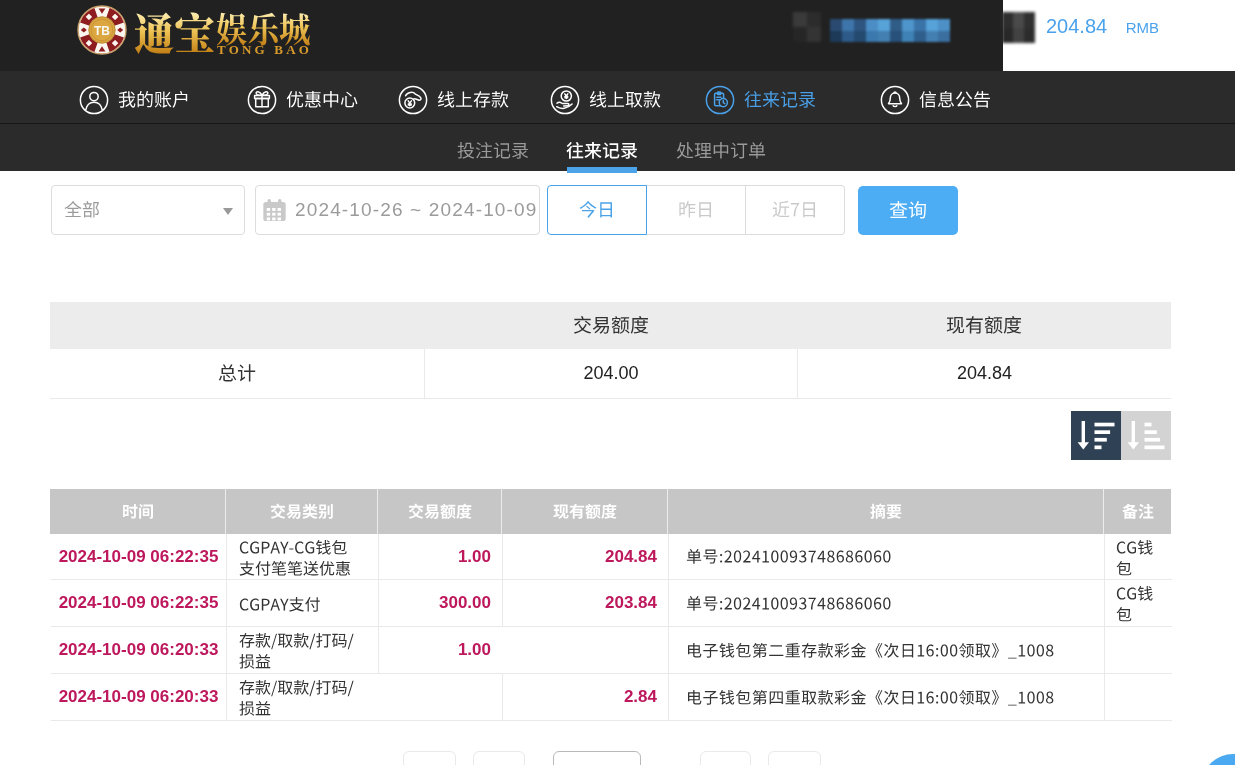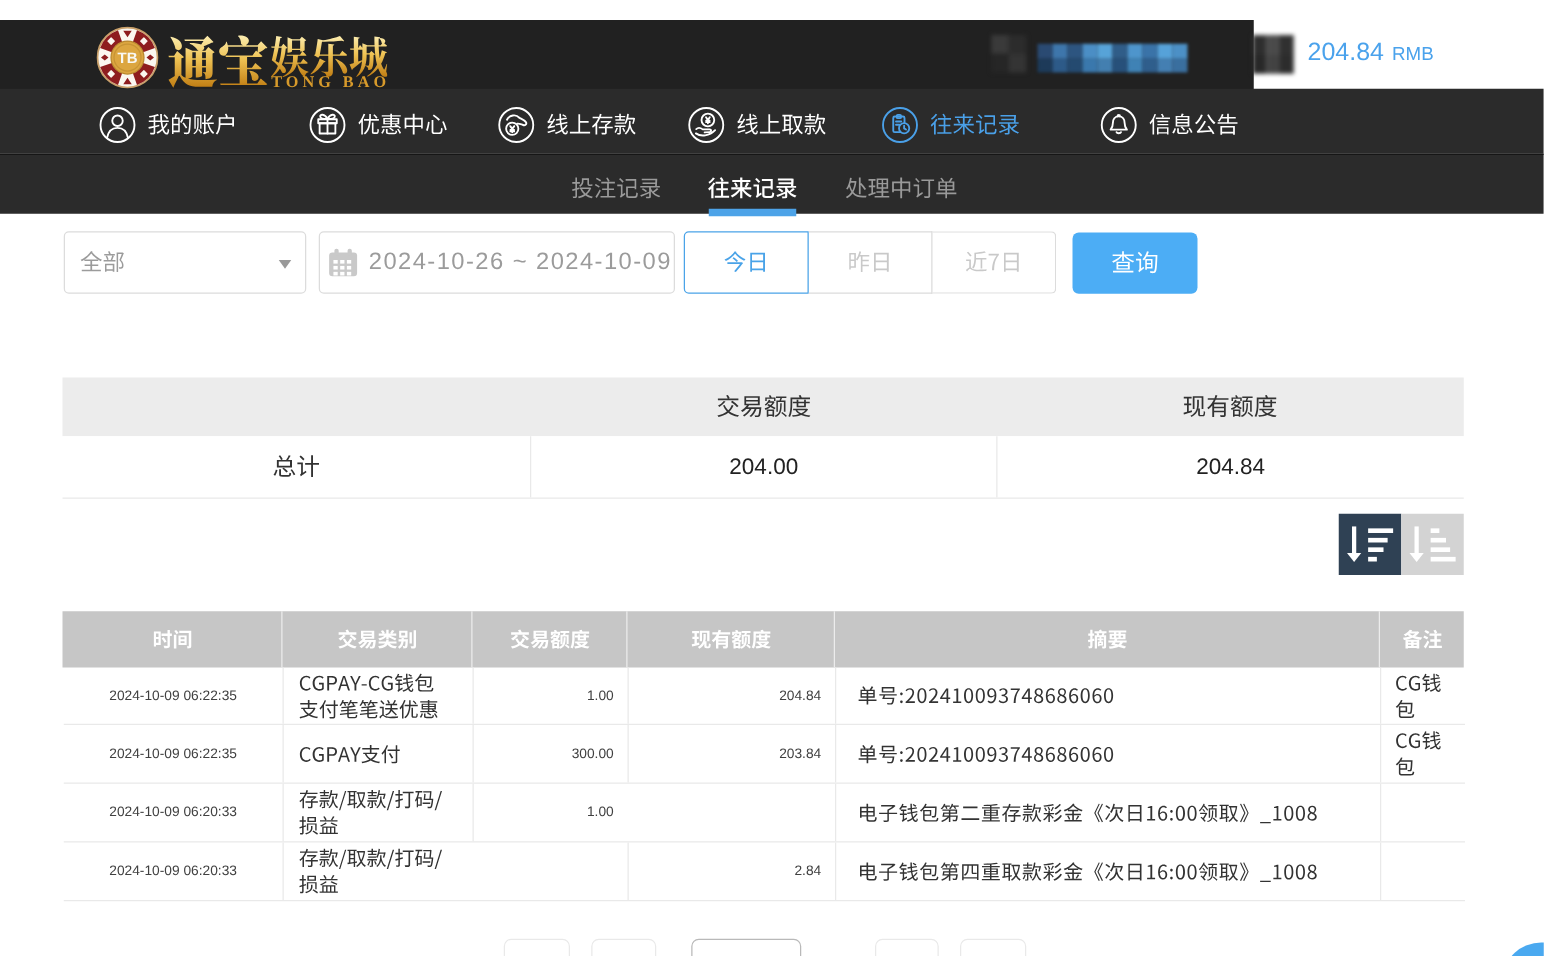--- a/index.html
+++ b/index.html
@@ -1,22 +1,22 @@
 <!DOCTYPE html>
 <html><head><meta charset="utf-8"><style>
 * { margin:0; padding:0; box-sizing:border-box; }
 html,body { width:1235px; height:765px; overflow:hidden; background:#fff;
   font-family:"Liberation Sans", sans-serif; position:relative; }
 .abs { position:absolute; }
 .dc { position:absolute; top:0; height:100%; display:flex; align-items:center; border-left:1px solid #e9e9e9; }
 .dc:first-child { border-left:none; }
-.num15 { font-size:11px; color:#404040; }
+.num15 { font-size:17px; color:#be185d;font-weight:bold; }
 </style></head><body>
 
-<div class="abs" style="left:0;top:16px;width:1003px;height:71px;background:#212121">
+<div class="abs" style="left:0;top:0;width:1003px;height:71px;background:#212121">
 <svg width="50" height="50" viewBox="0 0 50 50" style="position:absolute;left:77px;top:5px">
 <circle cx="25" cy="25" r="24" fill="#fbf7f0" stroke="#c9a06a" stroke-width="1.4"></circle>
 <path d="M46.9 32.6 A23.2 23.2 0 0 1 32.6 46.9 L29.3 37.5 A13.2 13.2 0 0 0 37.5 29.3 Z M17.4 46.9 A23.2 23.2 0 0 1 3.1 32.6 L12.5 29.3 A13.2 13.2 0 0 0 20.7 37.5 Z M3.1 17.4 A23.2 23.2 0 0 1 17.4 3.1 L20.7 12.5 A13.2 13.2 0 0 0 12.5 20.7 Z M32.6 3.1 A23.2 23.2 0 0 1 46.9 17.4 L37.5 20.7 A13.2 13.2 0 0 0 29.3 12.5 Z" fill="#8e1d1f"></path>
 <path d="M21.6 3.6 L28.4 3.6 L25 8.8 Z  M21.6 46.4 L28.4 46.4 L25 41.2 Z" fill="#8e1d1f"></path>
 <path d="M3.8 25 L6.8 22.6 L9.8 25 L6.8 27.4 Z  M40.2 25 L43.2 22.6 L46.2 25 L43.2 27.4 Z" fill="#8e1d1f"></path>
 <g fill="#fbf7f0" transform="rotate(45 25 25)">
         <rect x="22.7" y="4.2" width="4.6" height="4.6" rx="0.5"></rect>
         <rect x="22.7" y="41.2" width="4.6" height="4.6" rx="0.5"></rect>
         <rect x="4.2" y="22.7" width="4.6" height="4.6" rx="0.5"></rect>
         <rect x="41.2" y="22.7" width="4.6" height="4.6" rx="0.5"></rect>
@@ -82,21 +82,21 @@
         <div style="width:11px;height:16px;background:#2e2e2e"></div>
         <div style="width:11px;height:16px;background:#4a4a4a"></div>
         <div style="width:11px;height:16px;background:#303030"></div>
       </div>
 <div style="display:flex">
         <div style="width:11px;height:15px;background:#282828"></div>
         <div style="width:11px;height:15px;background:#424242"></div>
         <div style="width:11px;height:15px;background:#2c2c2c"></div>
       </div>
     </div>
-<div class="abs" style="left:1046px;top:15px;color:#4aa2ec;white-space:nowrap"><span style="font-size:20px">204.84</span> <span style="font-size:15px;margin-left:2px">RMB</span></div>
+<div class="abs" style="left:1046px;top:15px;color:#4aa2ec;white-space:nowrap"><span style="font-size:20px">204.84</span> <span style="font-size:15px;margin-left:14px">RMB</span></div>
 </div>
 
 <div class="abs" style="left:0;top:71px;width:1235px;height:52px;background:#2b2b2b">
 <div style="position:absolute;left:79px;top:14px;height:30px;display:flex;align-items:center;gap:9px">
       <svg width="30" height="30" viewBox="0 0 30 30" fill="none" stroke="#fff" stroke-width="1.5" stroke-linecap="round" stroke-linejoin="round" style="display:inline-block;vertical-align:middle">
         <circle cx="15" cy="15" r="13.6"></circle>
         <circle cx="15" cy="11.6" r="4.2"></circle>
         <path d="M6.6 25.4 C7.7 19.6 10.9 17.3 15 17.3 C19.1 17.3 22.3 19.6 23.4 25.4"></path>
       </svg>
       <svg width="72.0" height="19.1" viewBox="0 -16.2 72.0 19.1" style="display:inline-block;vertical-align:middle;overflow:visible">

